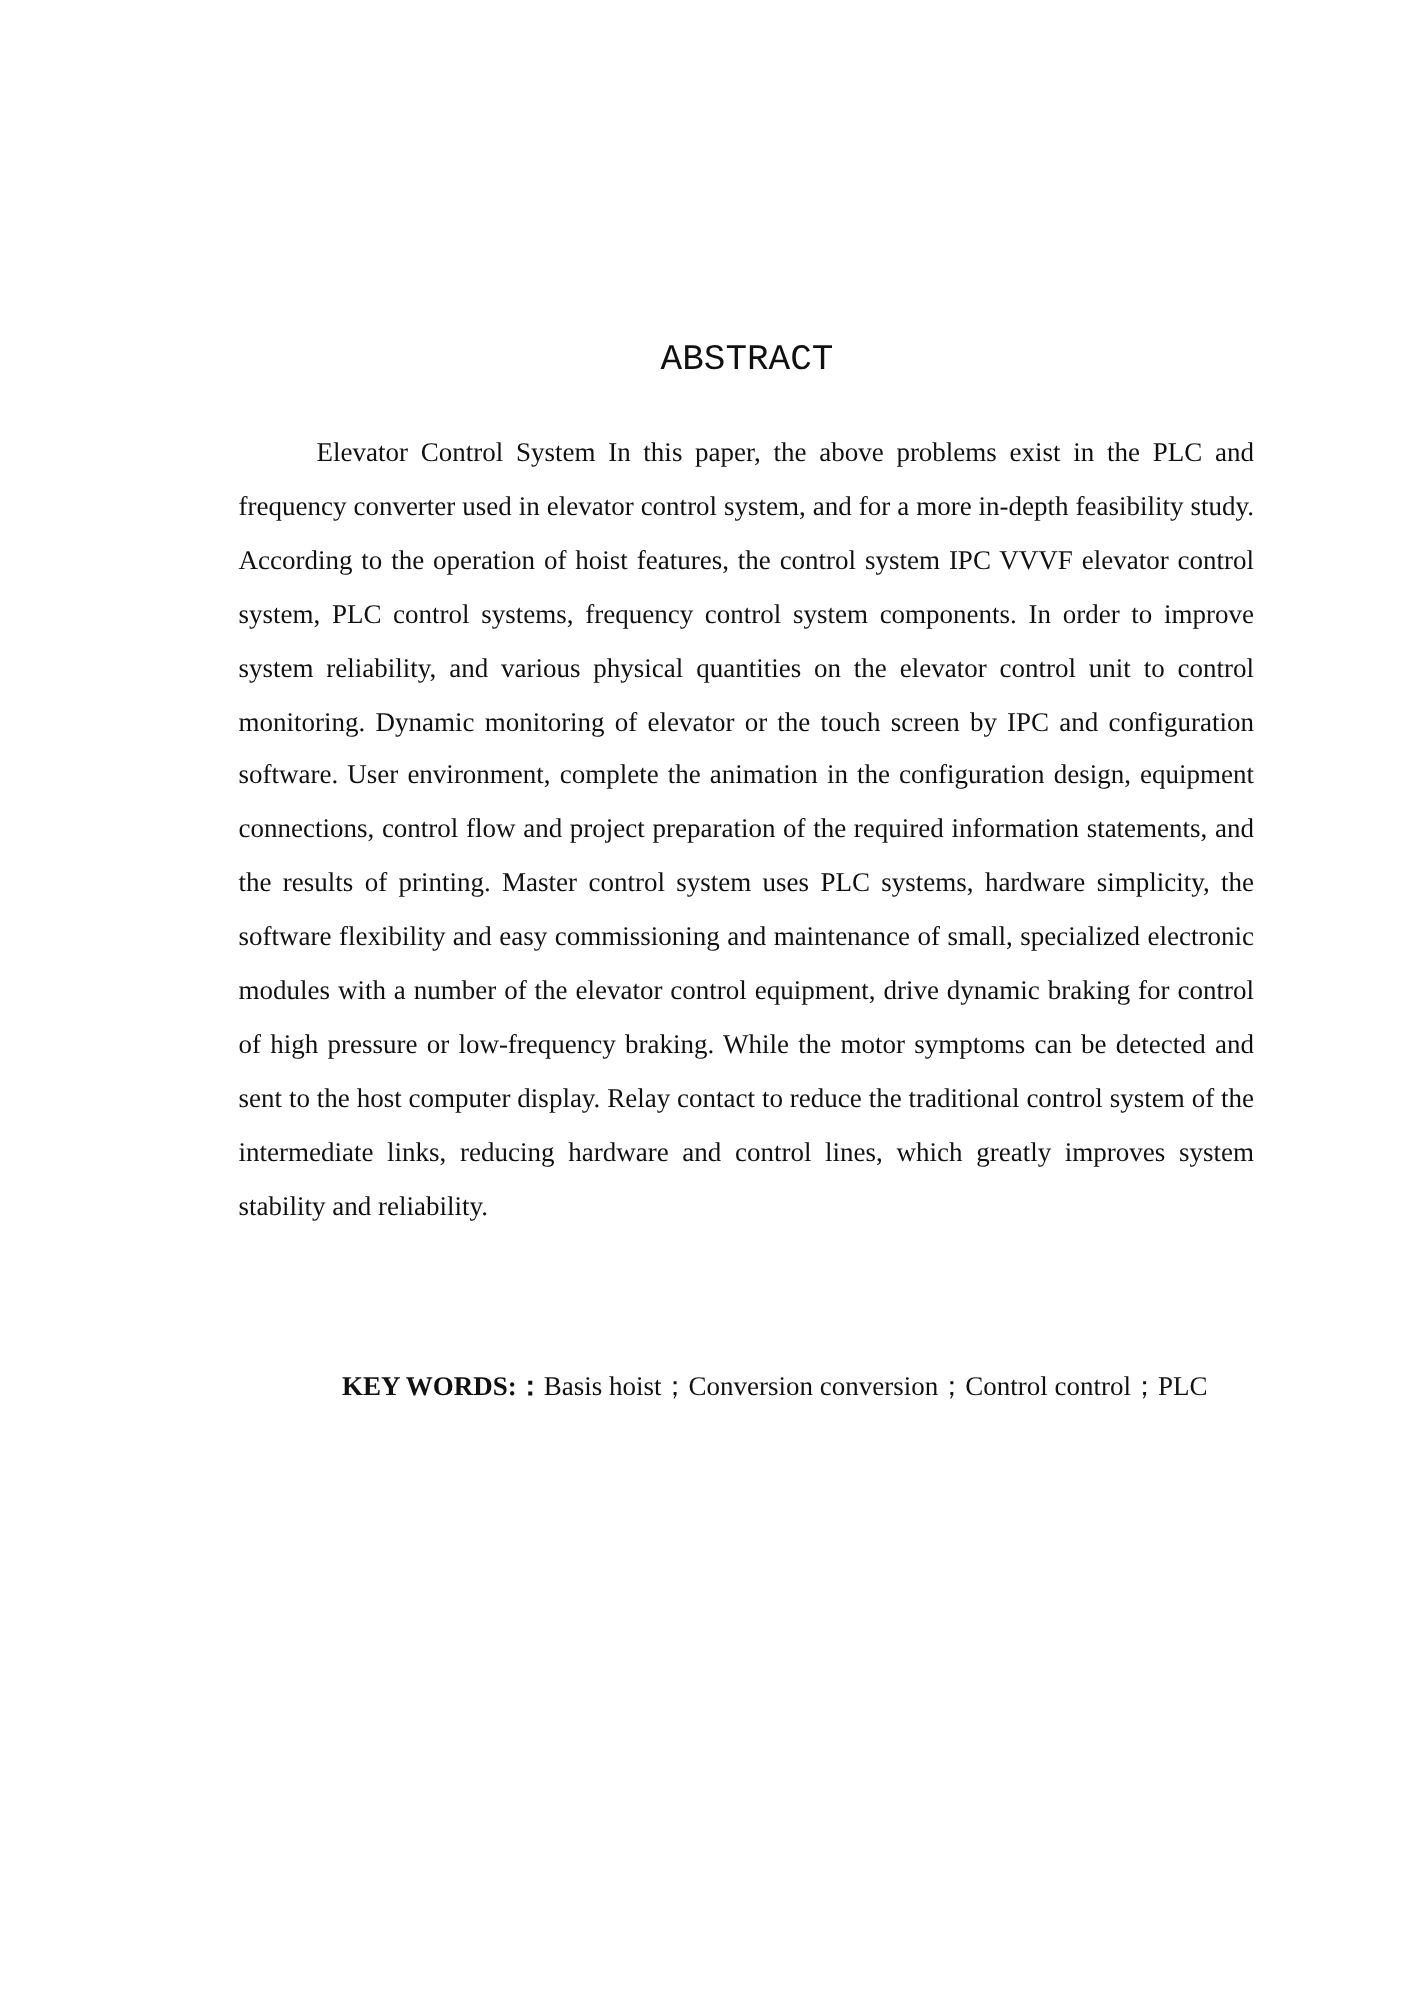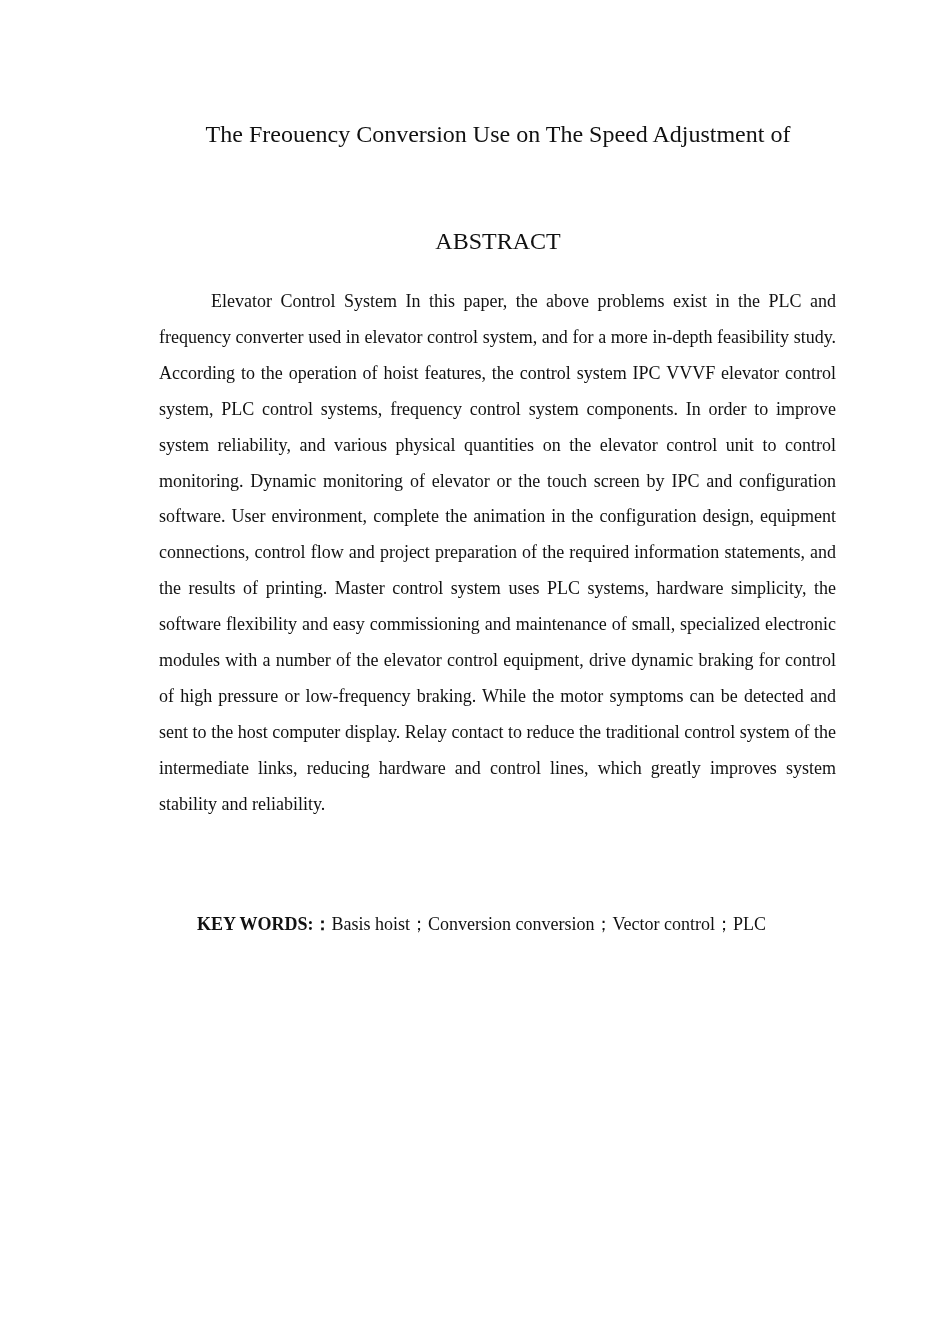--- a/index.html
+++ b/index.html
@@ -36,20 +36,21 @@
     .abstract-heading {
       position: absolute;
       left: 150px;
       width: 696px;
       top: 226px;
       text-align: center;
       font-size: 24px;
       line-height: 30px;
       font-weight: normal;
       margin: 0;
+      font-family: Liberation Mono, monospace;
     }
     .abstract-body {
       position: absolute;
       left: 159px;
       width: 677px;
       top: 284px;
       font-size: 18px;
       line-height: 35.9px;
       text-align: justify;
       text-indent: 52px;
@@ -57,41 +58,41 @@
     }
     .keywords {
       position: absolute;
       left: 197px;
       width: 639px;
       top: 910px;
       font-size: 18px;
       line-height: 28px;
       margin: 0;
       display: flex;
-      justify-content: flex-start;
+      justify-content: center;
       white-space: nowrap;
     }
     .kw-label {
       font-weight: bold;
     }
     .kw-item {
     }
   </style>
 </head>
 <body>
 
 <div class="page">
   <h1 class="title">
-    <span>The Freouency Conversion Use on The Speed Adjustment of</span><br>
+    <br>
   </h1>
 
   <h2 class="abstract-heading">ABSTRACT</h2>
 
   <p class="abstract-body">Elevator Control System In this paper, the above problems exist in the PLC and frequency converter used in elevator control system, and for a more in-depth feasibility study. According to the operation of hoist features, the control system IPC VVVF elevator control system, PLC control systems, frequency control system components. In order to improve system reliability, and various physical quantities on the elevator control unit to control monitoring. Dynamic monitoring of elevator or the touch screen by IPC and configuration software. User environment, complete the animation in the configuration design, equipment connections, control flow and project preparation of the required information statements, and the results of printing. Master control system uses PLC systems, hardware simplicity, the software flexibility and easy commissioning and maintenance of small, specialized electronic modules with a number of the elevator control equipment, drive dynamic braking for control of high pressure or low-frequency braking. While the motor symptoms can be detected and sent to the host computer display. Relay contact to reduce the traditional control system of the intermediate links, reducing hardware and control lines, which greatly improves system stability and reliability.</p>
 
   <div class="keywords">
     <span class="kw-label">KEY WORDS:：</span>
     <span class="kw-item">Basis hoist；</span>
     <span class="kw-item">Conversion conversion；</span>
-    <span class="kw-item">Vector control；</span>
+    <span class="kw-item">Control control；</span>
     <span class="kw-item">PLC</span>
   </div>
 </div>
 
 </body></html>

